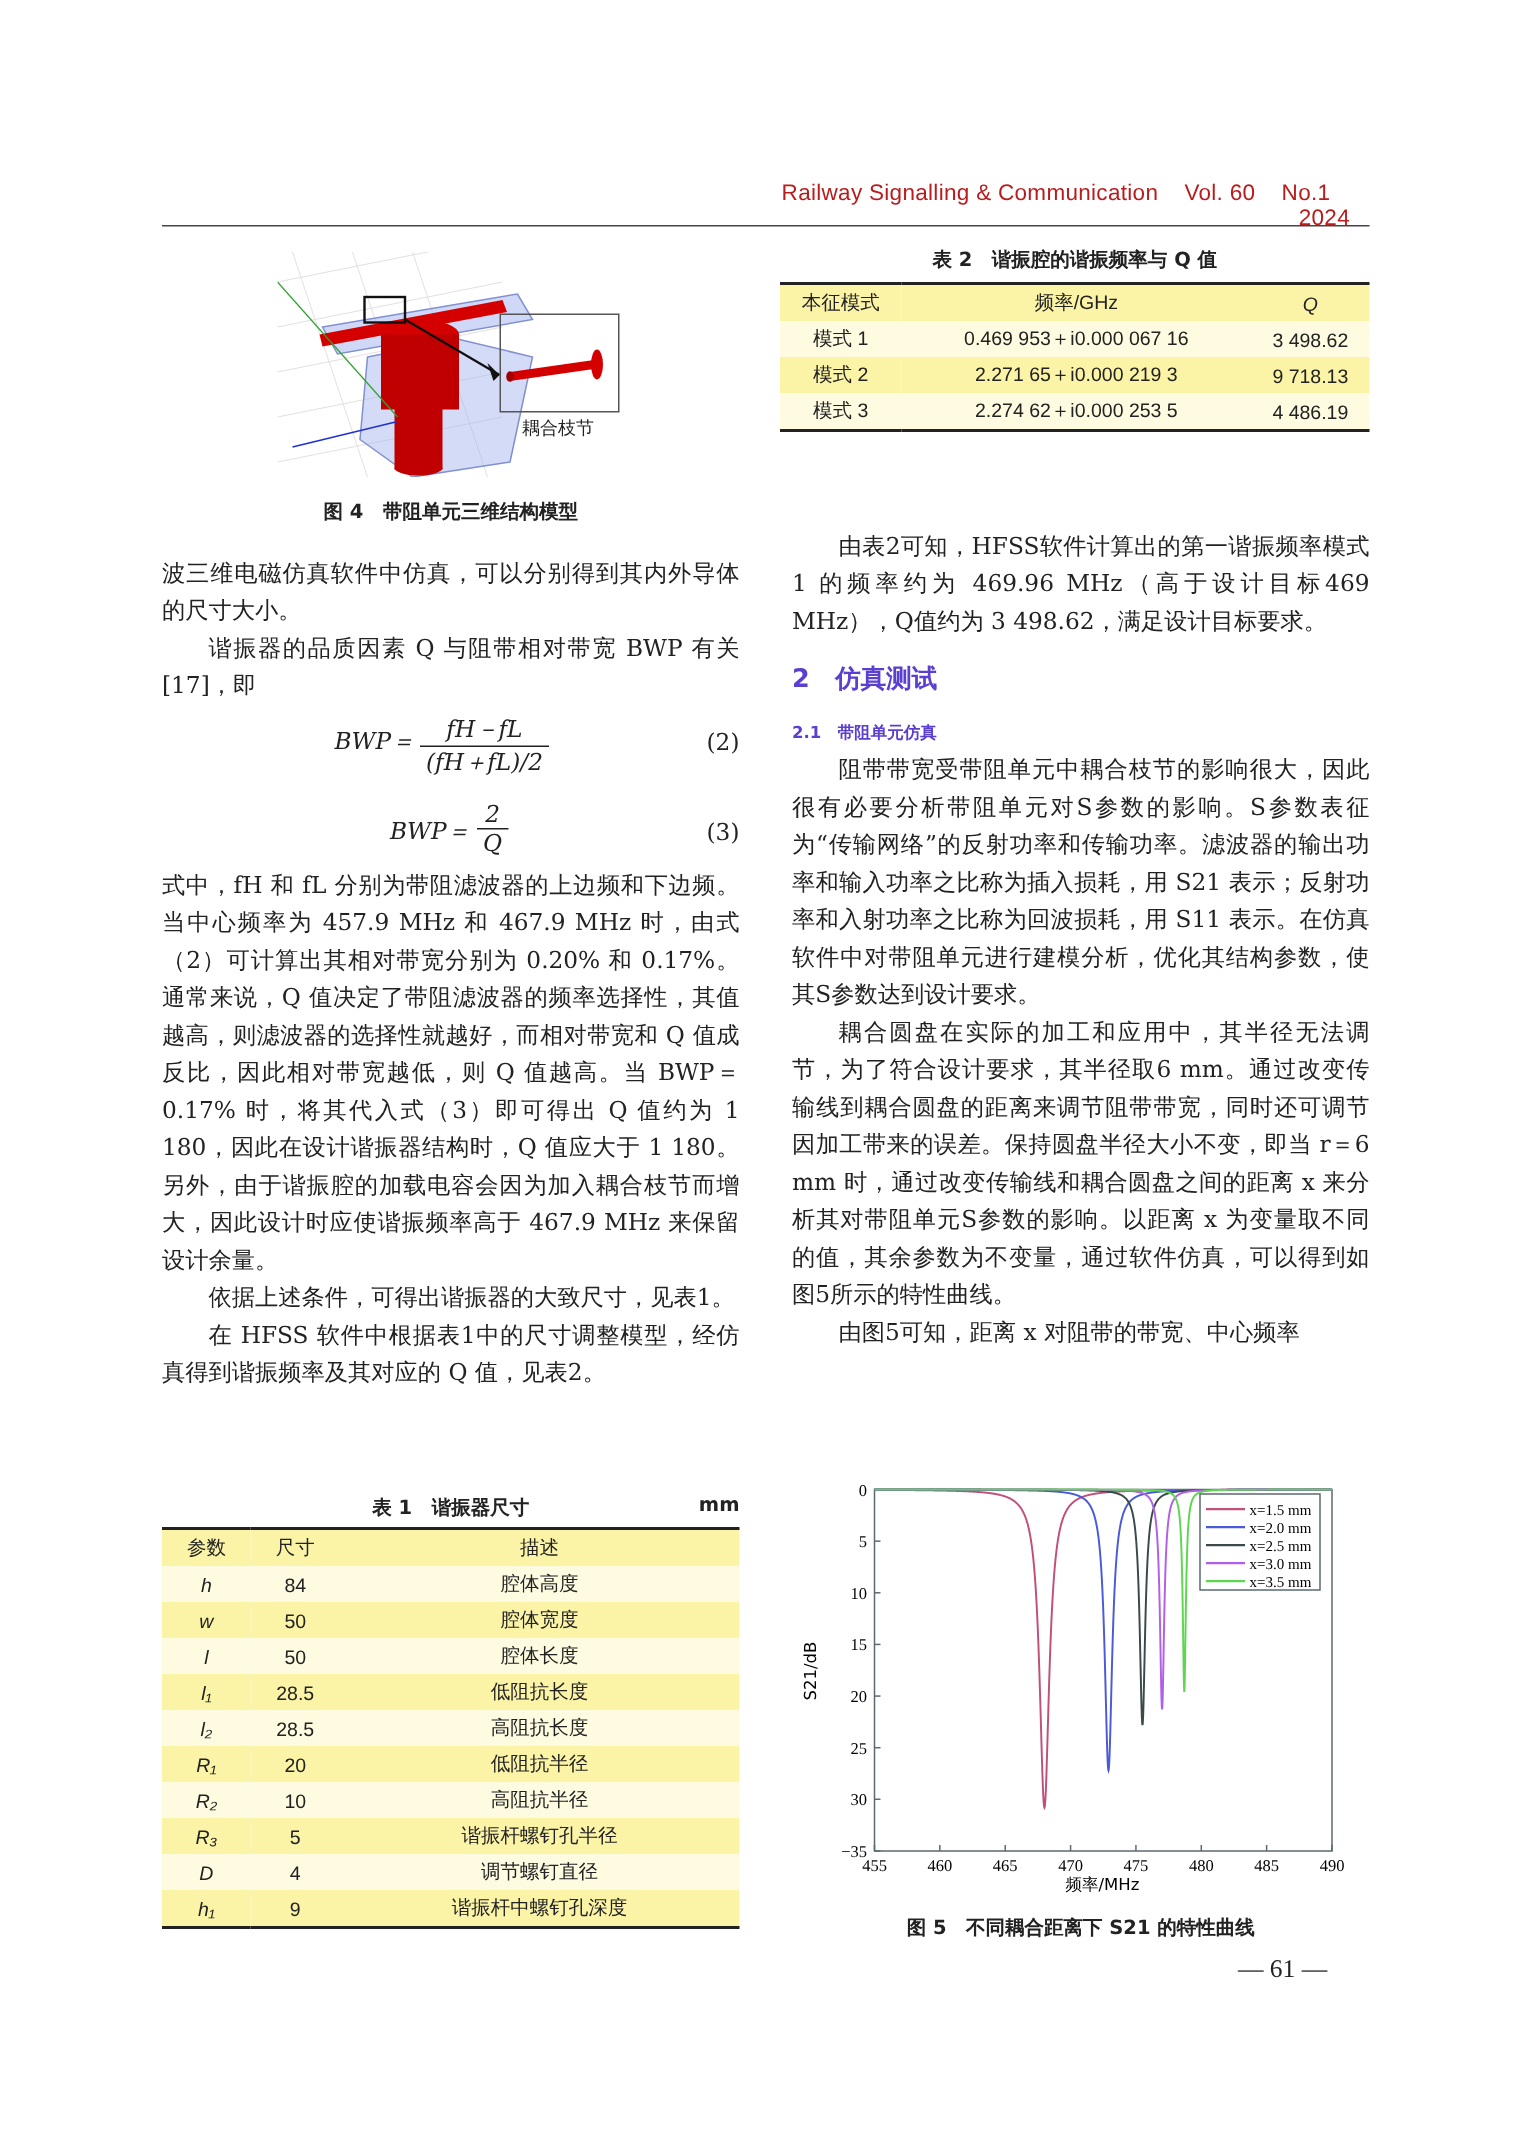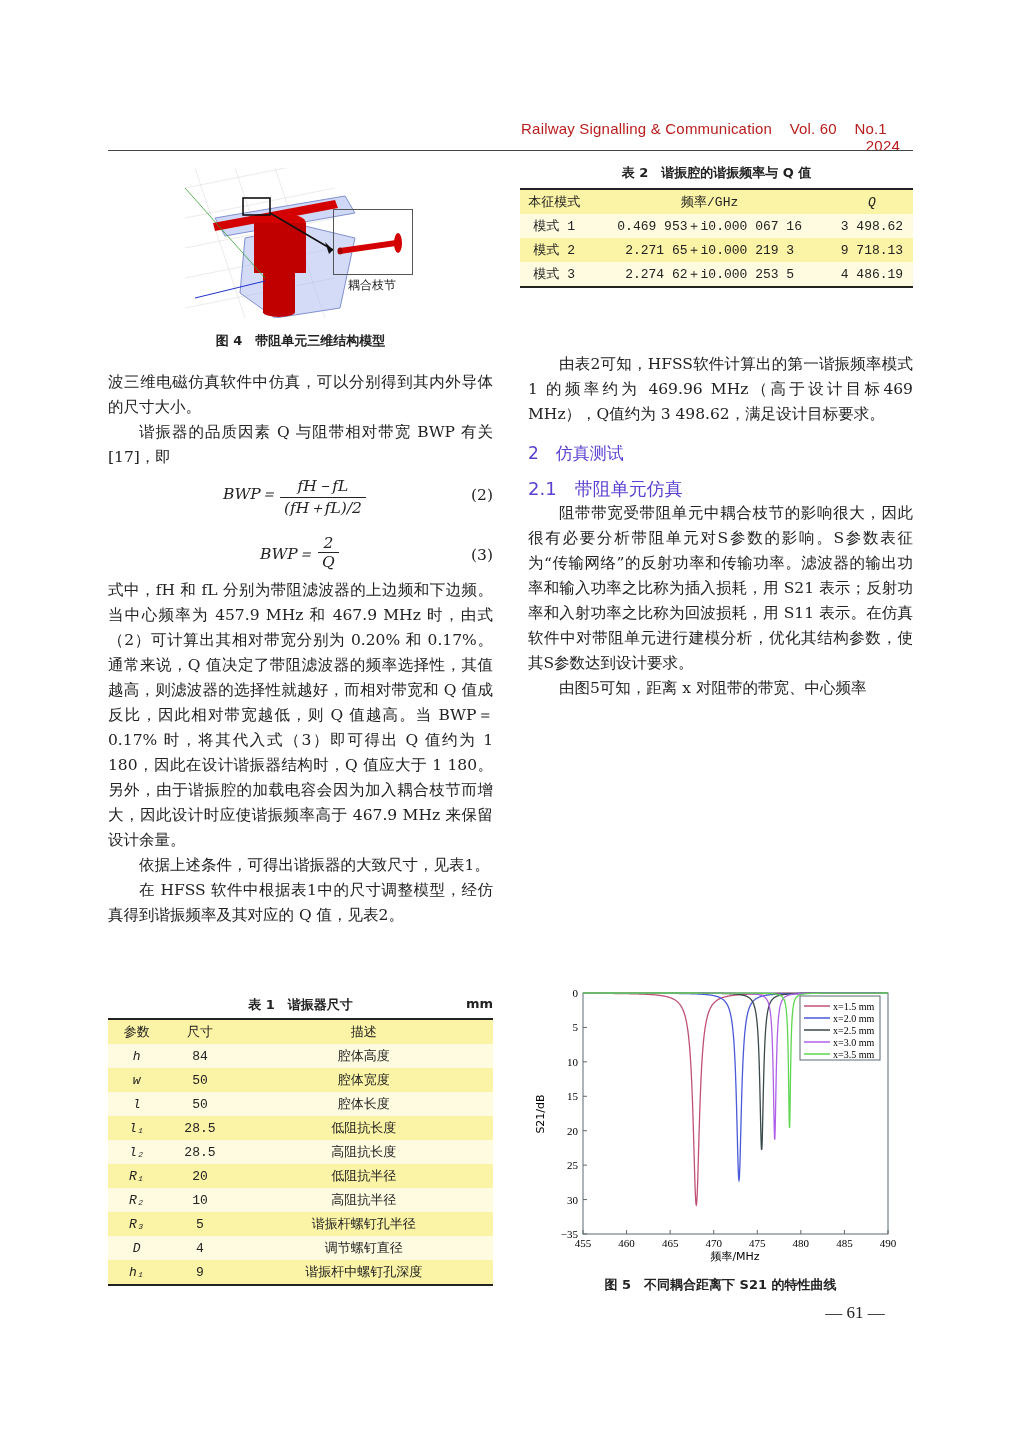--- a/index.html
+++ b/index.html
@@ -4,23 +4,23 @@
 <style>
   html, body { margin:0; padding:0; background:#fff; }
   body { width:1020px; height:1431px; position:relative; overflow:hidden;
          font-family:"DejaVu Serif", "Liberation Serif", serif; color:#222; }
   .abs { position:absolute; }
   .header { left:510px; top:120px; width:390px; text-align:right; font-family:Liberation Sans, sans-serif; font-size:15px; color:#b91c1c; letter-spacing:0.2px; }
   .hrule { left:108px; top:150px; width:805px; height:1px; background:#444; }
   .col { font-size:15.5px; line-height:25px; text-align:justify; }
   .col p { margin:0; }
   .indent { text-indent:2em; }
-  .sec { color:#5b3fd0; font-family:"DejaVu Sans", sans-serif; font-weight:normal; }
+  .sec { color:#5b3fd0; font-family:"DejaVu Sans", sans-serif; font-weight:bold; }
   .fig-cap { font-family:"DejaVu Sans", sans-serif; font-weight:bold; font-size:13px; text-align:center; color:#222; }
-  table.t { border-collapse:collapse; width:100%; font-size:13px; font-family:Liberation Mono, monospace; }
+  table.t { border-collapse:collapse; width:100%; font-size:13px; font-family:Liberation Sans, sans-serif; }
   table.t td, table.t th { text-align:center; height:24px; font-weight:normal; padding:0; }
   table.t thead tr { background:#fbf3a5; border-top:2px solid #222; }
   table.t tbody tr:nth-child(odd) { background:#fefbe0; }
   table.t tbody tr:nth-child(even) { background:#fbf3a5; }
   table.t tbody tr:last-child { border-bottom:2px solid #222; }
   .eq { font-size:15.5px; font-style:italic; }
   .eqnum { font-style:normal; }
   .frac { display:inline-block; vertical-align:middle; text-align:center; }
   .frac .num { display:block; border-bottom:1px solid #222; padding:0 4px; }
   .frac .den { display:block; padding:0 4px; }
@@ -195,22 +195,23 @@
           <td>2.274 62＋i0.000 253 5</td>
           <td>4 486.19</td>
         </tr>
       </tbody>
   </table>
 </div>
 
 <div class="abs col" style="left:528px;top:315px;width:385px;margin-top:37px;">
   <p class="indent">由表2可知，HFSS软件计算出的第一谐振频率模式 1 的频率约为 469.96 MHz（高于设计目标469 MHz），Q值约为 3 498.62，满足设计目标要求。</p>
   <p class="sec" style="font-size:17px;margin-top:14px;margin-bottom:10px;">2　仿真测试</p>
-  <p class="sec" style="font-size:18px;">2.1　带阻单元仿真</p>
+  <p class="sec" style="font-size:11px;">2.1　带阻单元仿真</p>
   <p class="indent">阻带带宽受带阻单元中耦合枝节的影响很大，因此很有必要分析带阻单元对S参数的影响。S参数表征为“传输网络”的反射功率和传输功率。滤波器的输出功率和输入功率之比称为插入损耗，用 S21 表示；反射功率和入射功率之比称为回波损耗，用 S11 表示。在仿真软件中对带阻单元进行建模分析，优化其结构参数，使其S参数达到设计要求。</p>
+  <p class="indent">耦合圆盘在实际的加工和应用中，其半径无法调节，为了符合设计要求，其半径取6 mm。通过改变传输线到耦合圆盘的距离来调节阻带带宽，同时还可调节因加工带来的误差。保持圆盘半径大小不变，即当 r＝6 mm 时，通过改变传输线和耦合圆盘之间的距离 x 来分析其对带阻单元S参数的影响。以距离 x 为变量取不同的值，其余参数为不变量，通过软件仿真，可以得到如图5所示的特性曲线。</p>
   <p class="indent">由图5可知，距离 x 对阻带的带宽、中心频率</p>
 </div>
 
 <div class="abs" style="left:530px;top:982px;width:380px;height:285px;">
   <svg id="chart" width="380" height="285" viewBox="0 0 380 285">
     <rect x="53" y="11" width="305" height="241" fill="#fff" stroke="#5a6a70" stroke-width="1"></rect>
     <g id="ticks">
         <line x1="53" x2="53" y1="252" y2="248" stroke="#5a6a70"></line>
         <text x="53" y="265" text-anchor="middle" font-size="11" font-family="Liberation Serif, serif">455</text>
         <line x1="96.57142857142857" x2="96.57142857142857" y1="252" y2="248" stroke="#5a6a70"></line>

